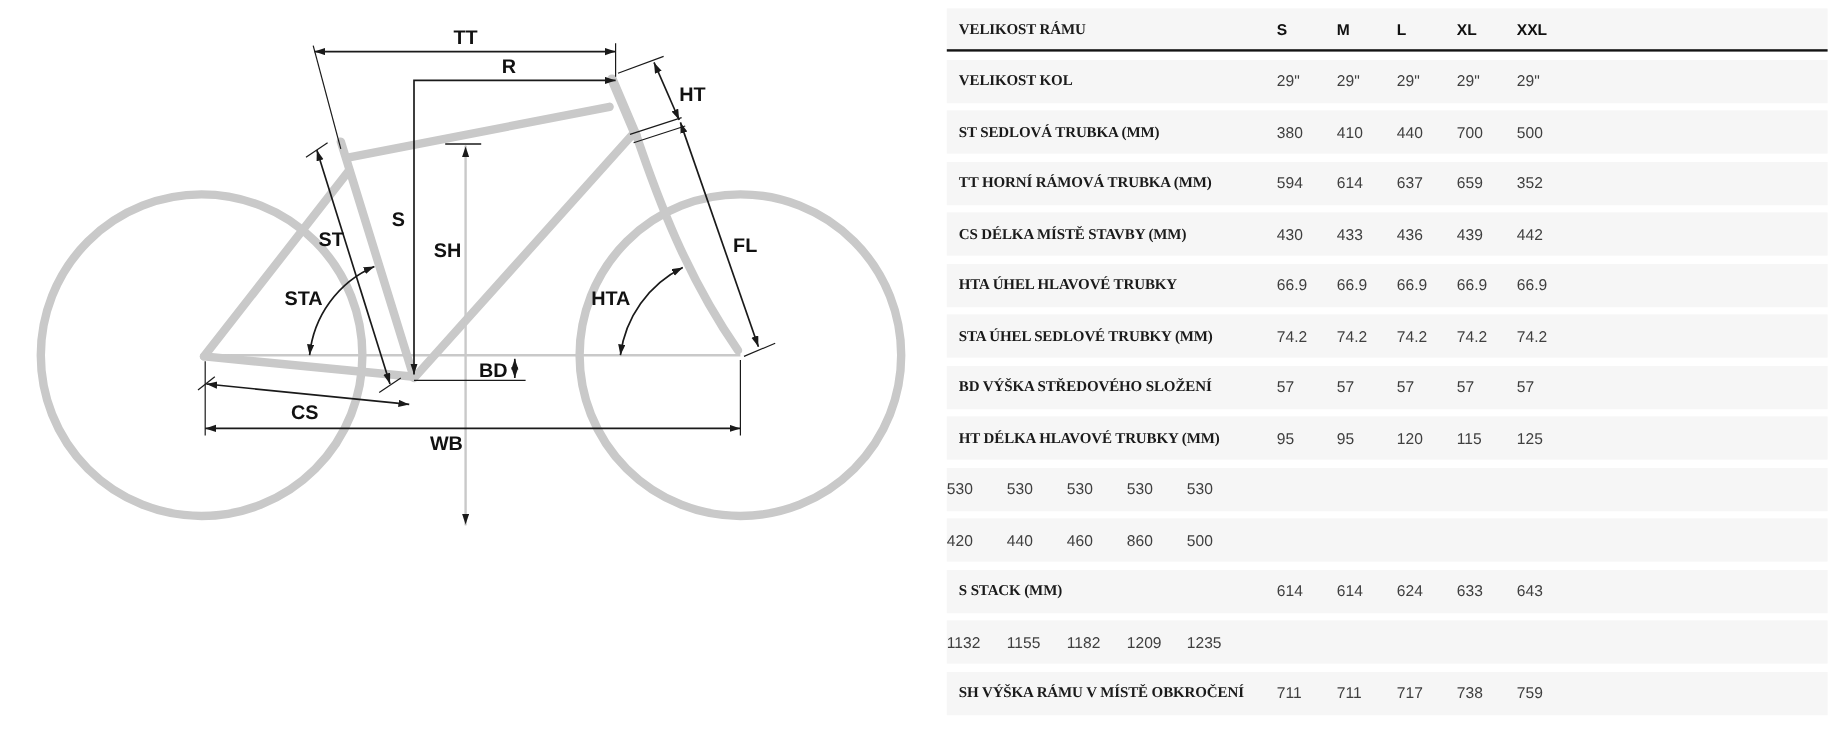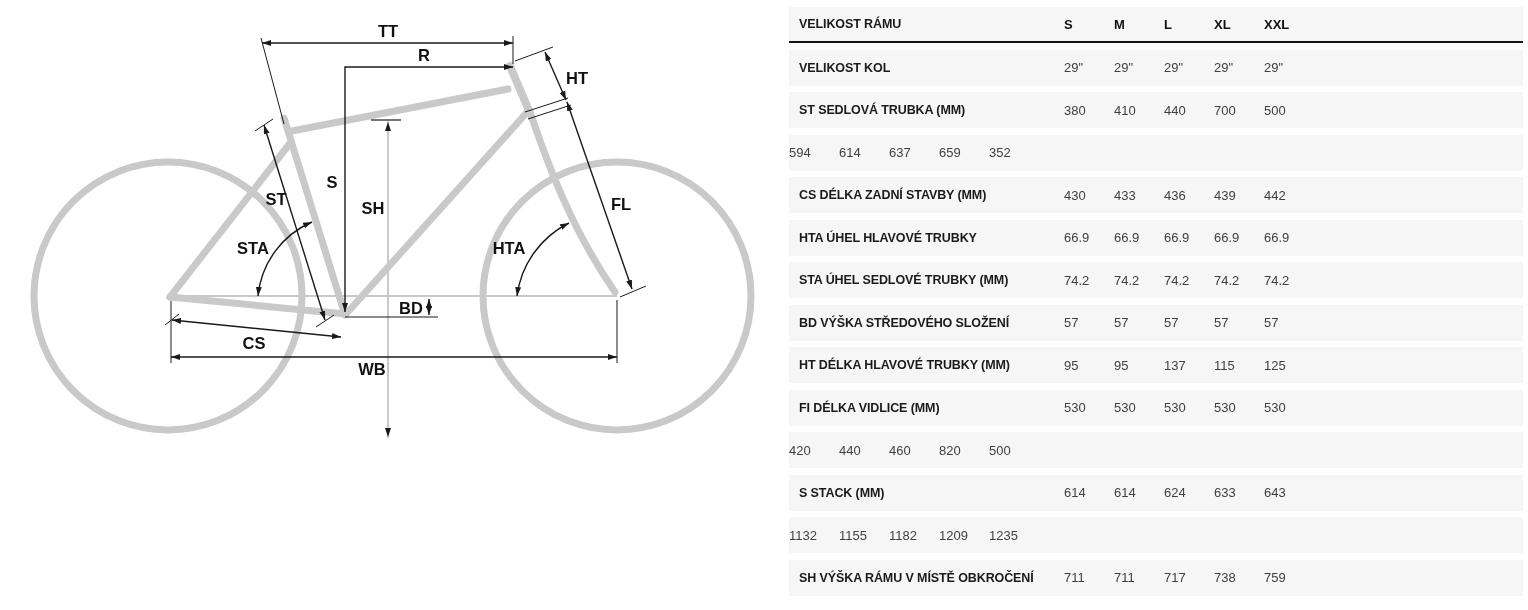--- a/index.html
+++ b/index.html
@@ -4,21 +4,21 @@
 <style>
   html,body{margin:0;padding:0;background:#fff;}
   .screen{position:relative;width:1528px;height:610px;background:#fff;overflow:hidden;
           font-family:"Liberation Sans",sans-serif;}
   .diagram{position:absolute;left:0;top:0;}
   .diagram text{font-family:"Liberation Sans",sans-serif;font-weight:bold;fill:#111;font-size:16.5px;}
   .geo-table{position:absolute;left:789px;top:7px;width:734px;}
   .t-row{display:flex;align-items:center;height:36px;margin-bottom:6.5px;background:#f6f6f6;}
   .t-row.header{height:34px;border-bottom:2px solid #151515;}
   .t-label{flex:0 0 265px;padding-left:10px;font-weight:bold;font-size:12.5px;color:#1a1a1a;
-           letter-spacing:-0.1px;white-space:nowrap;}
+           letter-spacing:-0.1px;white-space:nowrap;font-family:Liberation Serif, serif;}
   .t-val{width:50px;font-size:13px;color:#3f3f3f;white-space:nowrap;}
   .t-row.header .t-val{font-weight:bold;color:#111;}
 </style>
 </head>
 <body>
 
 <div class="screen">
 
   <svg class="diagram" width="788" height="610" viewBox="0 0 788 610">
     <defs>
@@ -119,28 +119,29 @@
         </div>
         <div class="t-row">
           <div class="t-label">ST SEDLOVÁ TRUBKA (MM)</div>
           <div class="t-val">380</div>
           <div class="t-val">410</div>
           <div class="t-val">440</div>
           <div class="t-val">700</div>
           <div class="t-val">500</div>
         </div>
         <div class="t-row">
+          <div class="t-label">TT HORNÍ RÁMOVÁ TRUBKA (MM)</div>
           <div class="t-val">594</div>
           <div class="t-val">614</div>
           <div class="t-val">637</div>
           <div class="t-val">659</div>
           <div class="t-val">352</div>
         </div>
         <div class="t-row">
-          <div class="t-label">CS DÉLKA ZADNÍ STAVBY (MM)</div>
+          <div class="t-label">CS DÉLKA MÍSTĚ STAVBY (MM)</div>
           <div class="t-val">430</div>
           <div class="t-val">433</div>
           <div class="t-val">436</div>
           <div class="t-val">439</div>
           <div class="t-val">442</div>
         </div>
         <div class="t-row">
           <div class="t-label">HTA ÚHEL HLAVOVÉ TRUBKY</div>
           <div class="t-val">66.9</div>
           <div class="t-val">66.9</div>
@@ -161,37 +162,36 @@
           <div class="t-val">57</div>
           <div class="t-val">57</div>
           <div class="t-val">57</div>
           <div class="t-val">57</div>
           <div class="t-val">57</div>
         </div>
         <div class="t-row">
           <div class="t-label">HT DÉLKA HLAVOVÉ TRUBKY (MM)</div>
           <div class="t-val">95</div>
           <div class="t-val">95</div>
-          <div class="t-val">137</div>
+          <div class="t-val">120</div>
           <div class="t-val">115</div>
           <div class="t-val">125</div>
         </div>
         <div class="t-row">
-          <div class="t-label">FI DÉLKA VIDLICE (MM)</div>
           <div class="t-val">530</div>
           <div class="t-val">530</div>
           <div class="t-val">530</div>
           <div class="t-val">530</div>
           <div class="t-val">530</div>
         </div>
         <div class="t-row">
           <div class="t-val">420</div>
           <div class="t-val">440</div>
           <div class="t-val">460</div>
-          <div class="t-val">820</div>
+          <div class="t-val">860</div>
           <div class="t-val">500</div>
         </div>
         <div class="t-row">
           <div class="t-label">S STACK (MM)</div>
           <div class="t-val">614</div>
           <div class="t-val">614</div>
           <div class="t-val">624</div>
           <div class="t-val">633</div>
           <div class="t-val">643</div>
         </div>

